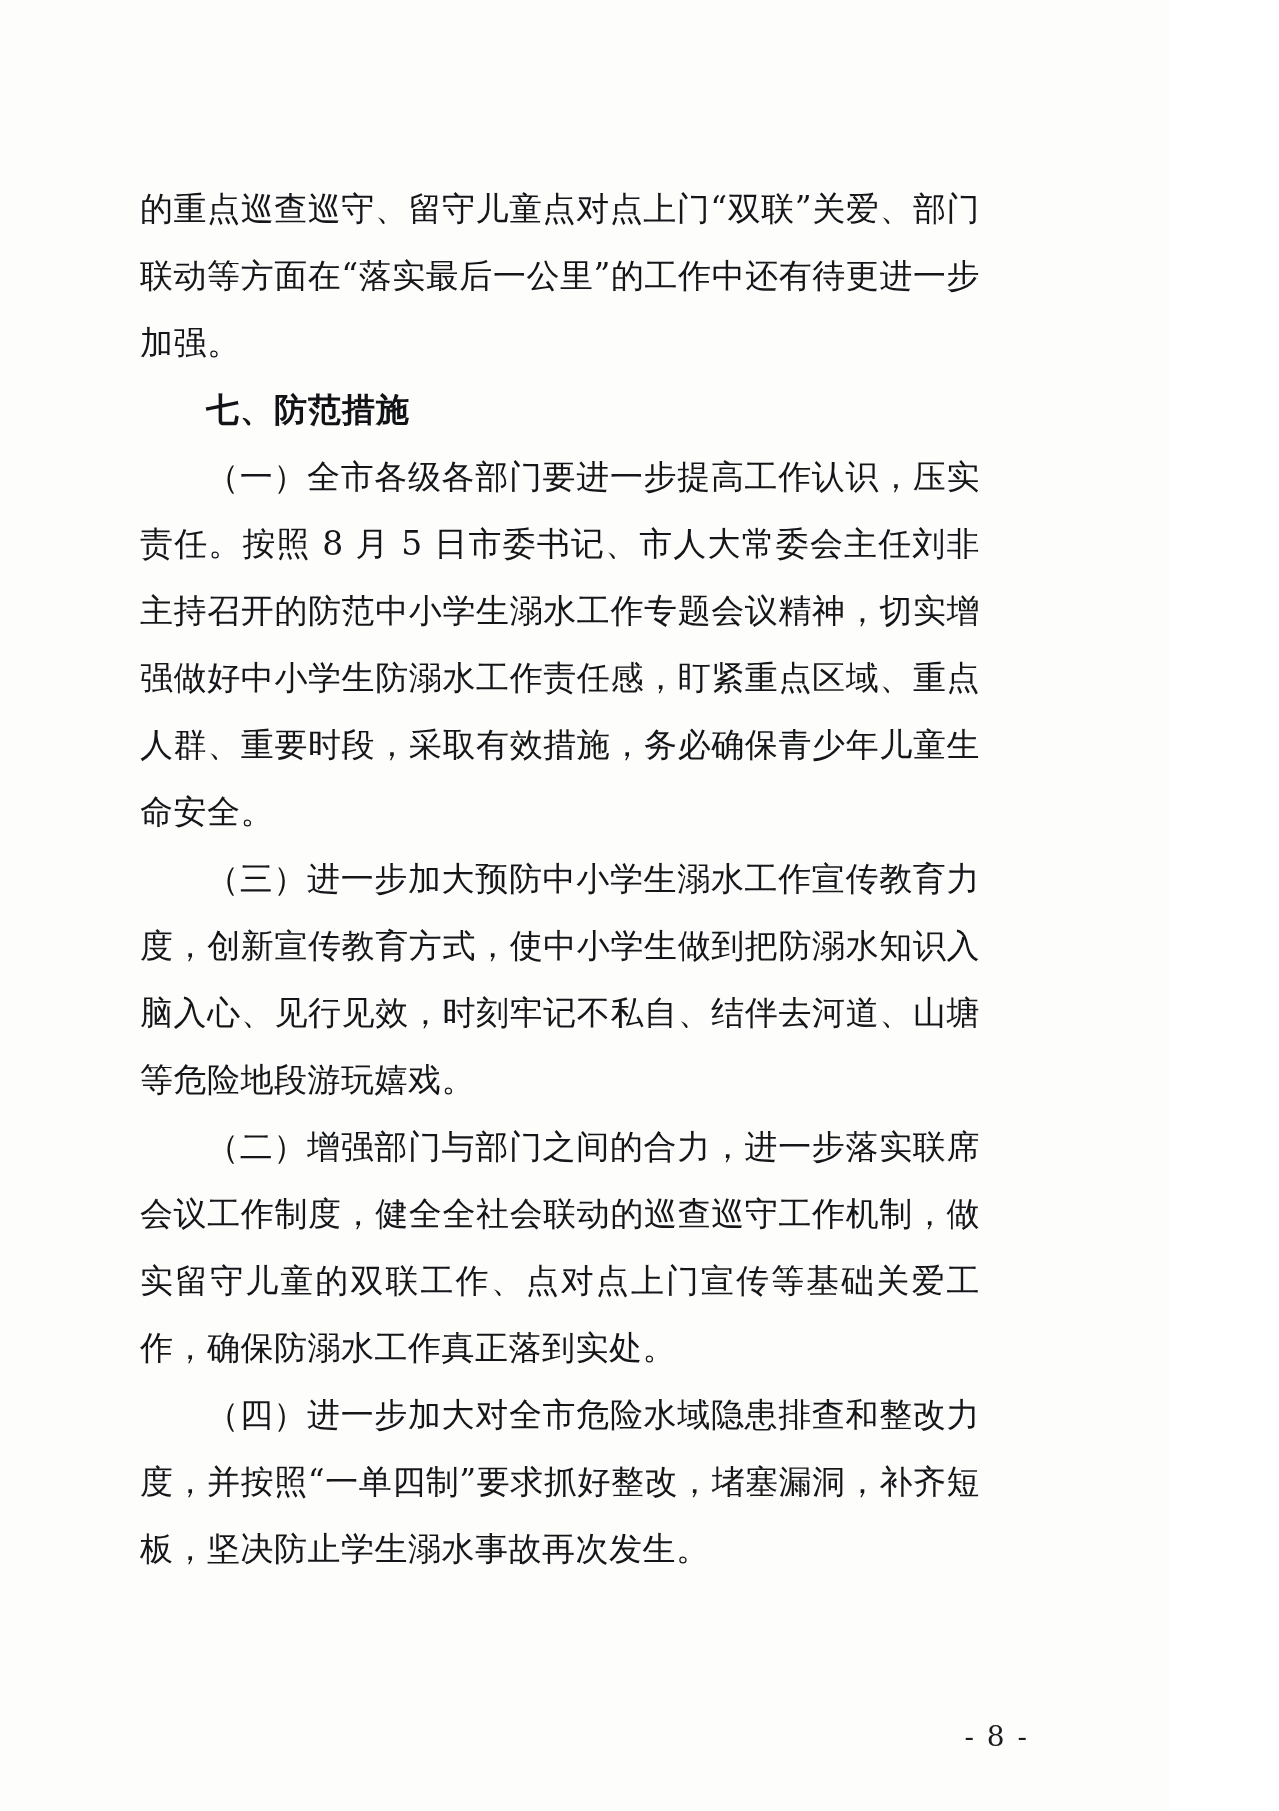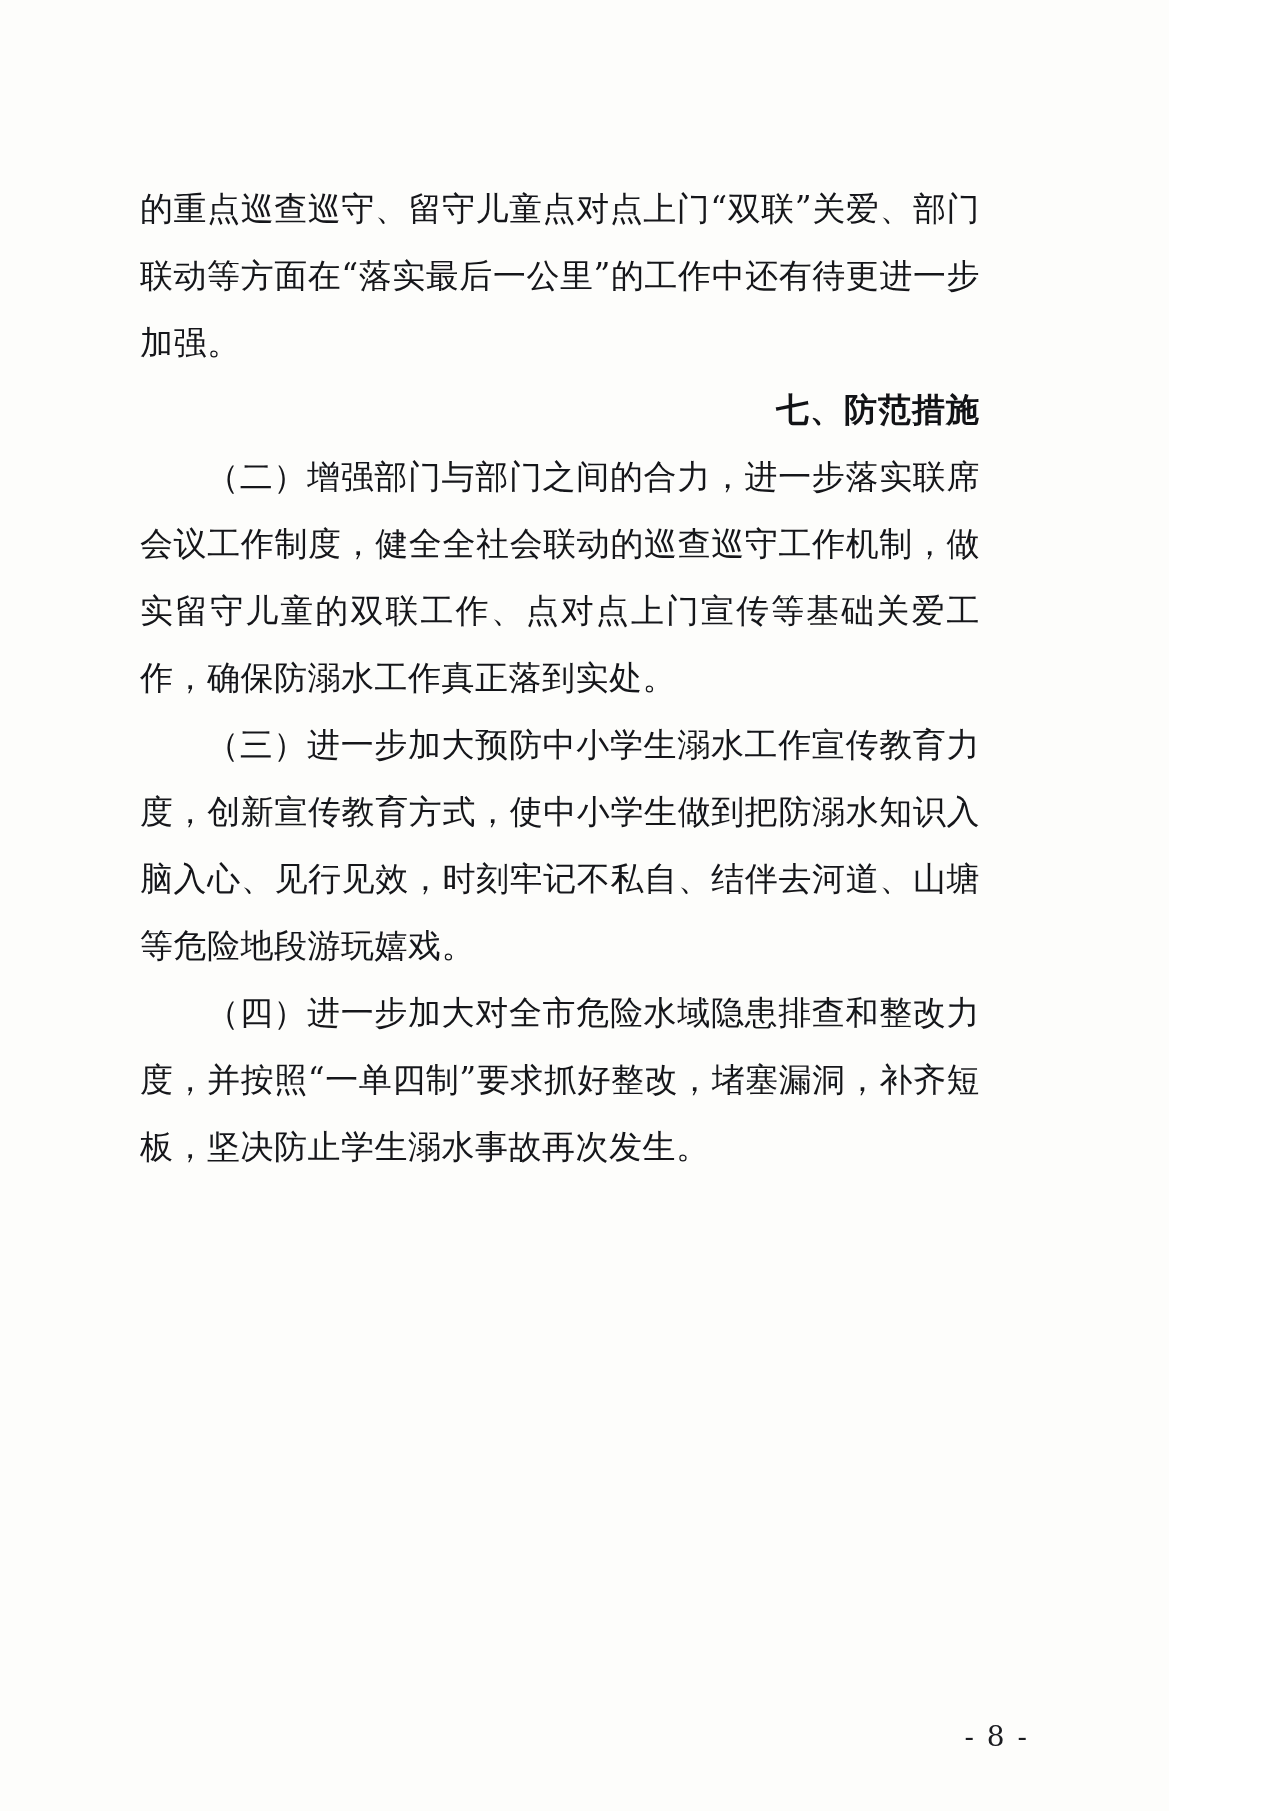--- a/index.html
+++ b/index.html
@@ -41,21 +41,20 @@
   }
   .heading {
     font-size: 33px;
     line-height: 67px;
     color: #121316;
     font-weight: 700;
     text-indent: 66px;
     margin: 0;
     letter-spacing: 1px;
     font-family: "DejaVu Serif", "Liberation Serif", serif;
-    text-align: right;
   }
   .footer {
     position: absolute;
     right: 140px;
     bottom: 58px;
     font-size: 28px;
     color: #1a1b1f;
     letter-spacing: 2px;
     font-family: "DejaVu Serif", "Liberation Serif", serif;
   }
@@ -64,23 +63,24 @@
 <body>
 
 <div class="page">
   <div class="page-inner">
 
     <p class="para">的重点巡查巡守、留守儿童点对点上门“双联”关爱、部门联动等方面在“落实最后一公里”的工作中还有待更进一步加强。</p>
 
 
     <h2 class="heading">七、防范措施</h2>
 
+    <p class="para indent">（一）全市各级各部门要进一步提高工作认识，压实责任。按照 8 月 5 日市委书记、市人大常委会主任刘非主持召开的防范中小学生溺水工作专题会议精神，切实增强做好中小学生防溺水工作责任感，盯紧重点区域、重点人群、重要时段，采取有效措施，务必确保青少年儿童生命安全。</p>
+
+    <p class="para indent">（三）进一步加大预防中小学生溺水工作宣传教育力度，创新宣传教育方式，使中小学生做到把防溺水知识入脑入心、见行见效，时刻牢记不私自、结伴去河道、山塘等危险地段游玩嬉戏。</p>
 
     <p class="para indent">（二）增强部门与部门之间的合力，进一步落实联席会议工作制度，健全全社会联动的巡查巡守工作机制，做实留守儿童的双联工作、点对点上门宣传等基础关爱工作，确保防溺水工作真正落到实处。</p>
-
-    <p class="para indent">（三）进一步加大预防中小学生溺水工作宣传教育力度，创新宣传教育方式，使中小学生做到把防溺水知识入脑入心、见行见效，时刻牢记不私自、结伴去河道、山塘等危险地段游玩嬉戏。</p>
 
     <p class="para indent">（四）进一步加大对全市危险水域隐患排查和整改力度，并按照“一单四制”要求抓好整改，堵塞漏洞，补齐短板，坚决防止学生溺水事故再次发生。</p>
 
   </div>
 
   <div class="footer">- 8 -</div>
 </div>
 
 </body></html>

